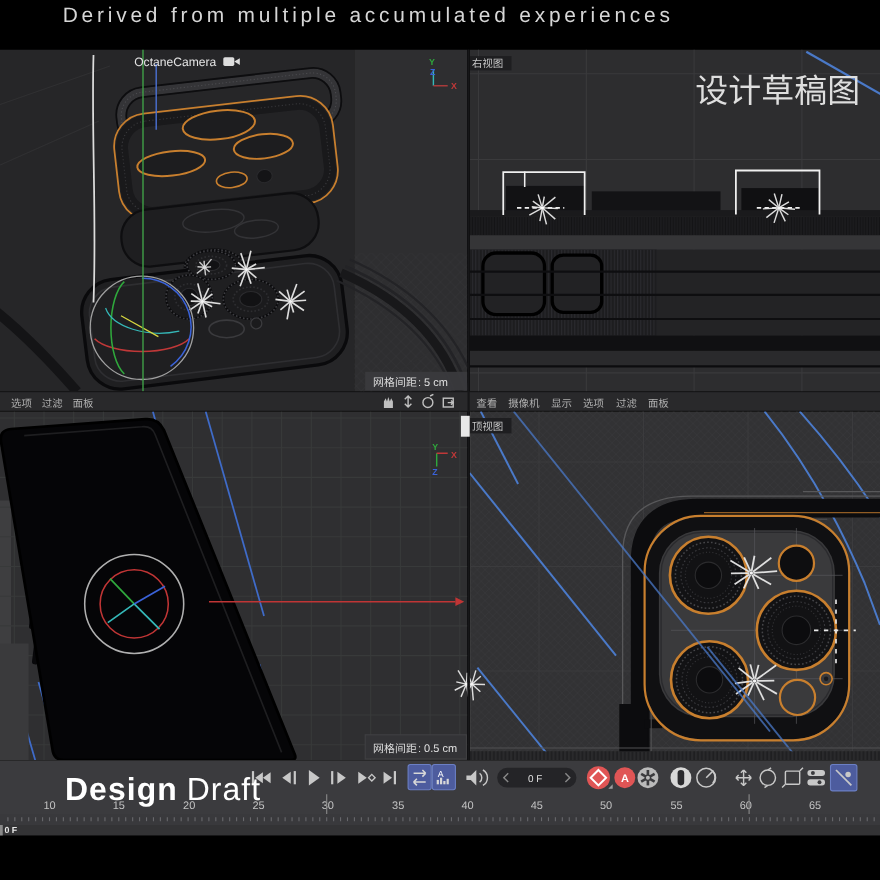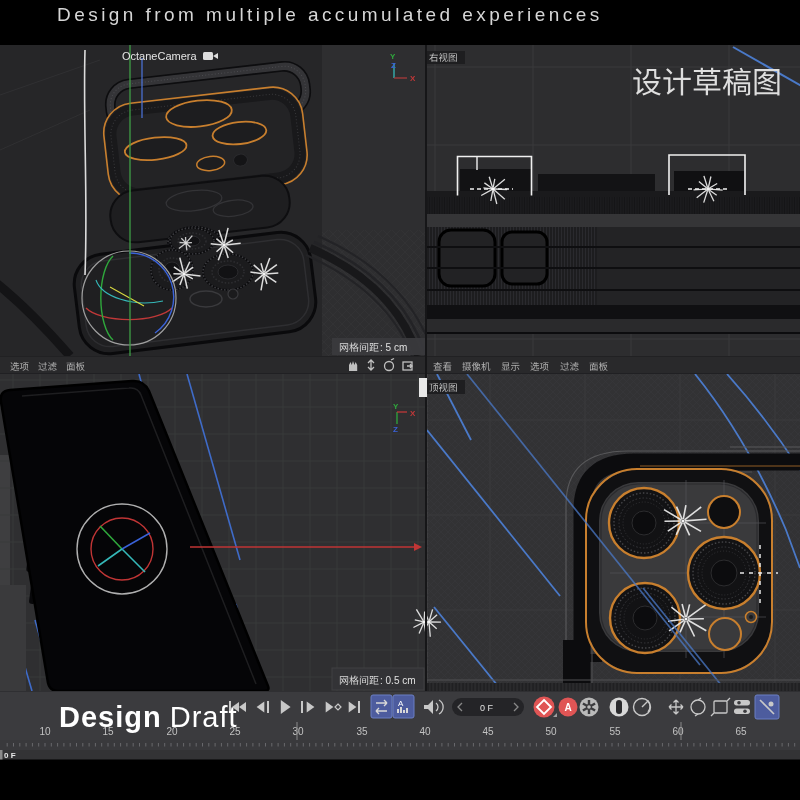--- a/index.html
+++ b/index.html
@@ -2,21 +2,21 @@
 <html><head><meta charset="utf-8"><style>
 *{margin:0;padding:0;box-sizing:border-box}
 html,body{width:800px;height:800px;background:#000;overflow:hidden}
 #stage{position:relative;width:800px;height:800px;background:#000;font-family:"Liberation Sans",sans-serif}
 #topbar{position:absolute;left:0;top:0;width:800px;height:45px;background:#000}
 #topbar span{position:absolute;left:57px;top:4px;font-size:19px;letter-spacing:3.45px;color:#d6d6d6}
 #vdiv{position:absolute;left:425px;top:45px;width:2px;height:646px;background:#161618}
 </style></head><body>
 <div id="stage">
 <div id="topbar">
-      <span>Design from multiple accumulated experiences</span>
+      <span>Derived from multiple accumulated experiences</span>
     </div>
 <svg width="425" height="311" viewBox="0 45 425 311" style="position:absolute;left:0;top:45px">
       <defs>
         <pattern id="xh2" width="9" height="9" patternUnits="userSpaceOnUse">
           <path d="M0,9 L9,0 M0,0 L9,9" stroke="#333336" stroke-width="0.7"></path>
         </pattern>
       </defs>
       <rect x="0" y="45" width="322" height="311" fill="#262628"></rect>
       <rect x="322" y="45" width="103" height="311" fill="#2e2e30"></rect>
       <rect x="322" y="230" width="103" height="126" fill="url(#xh2)"></rect>

